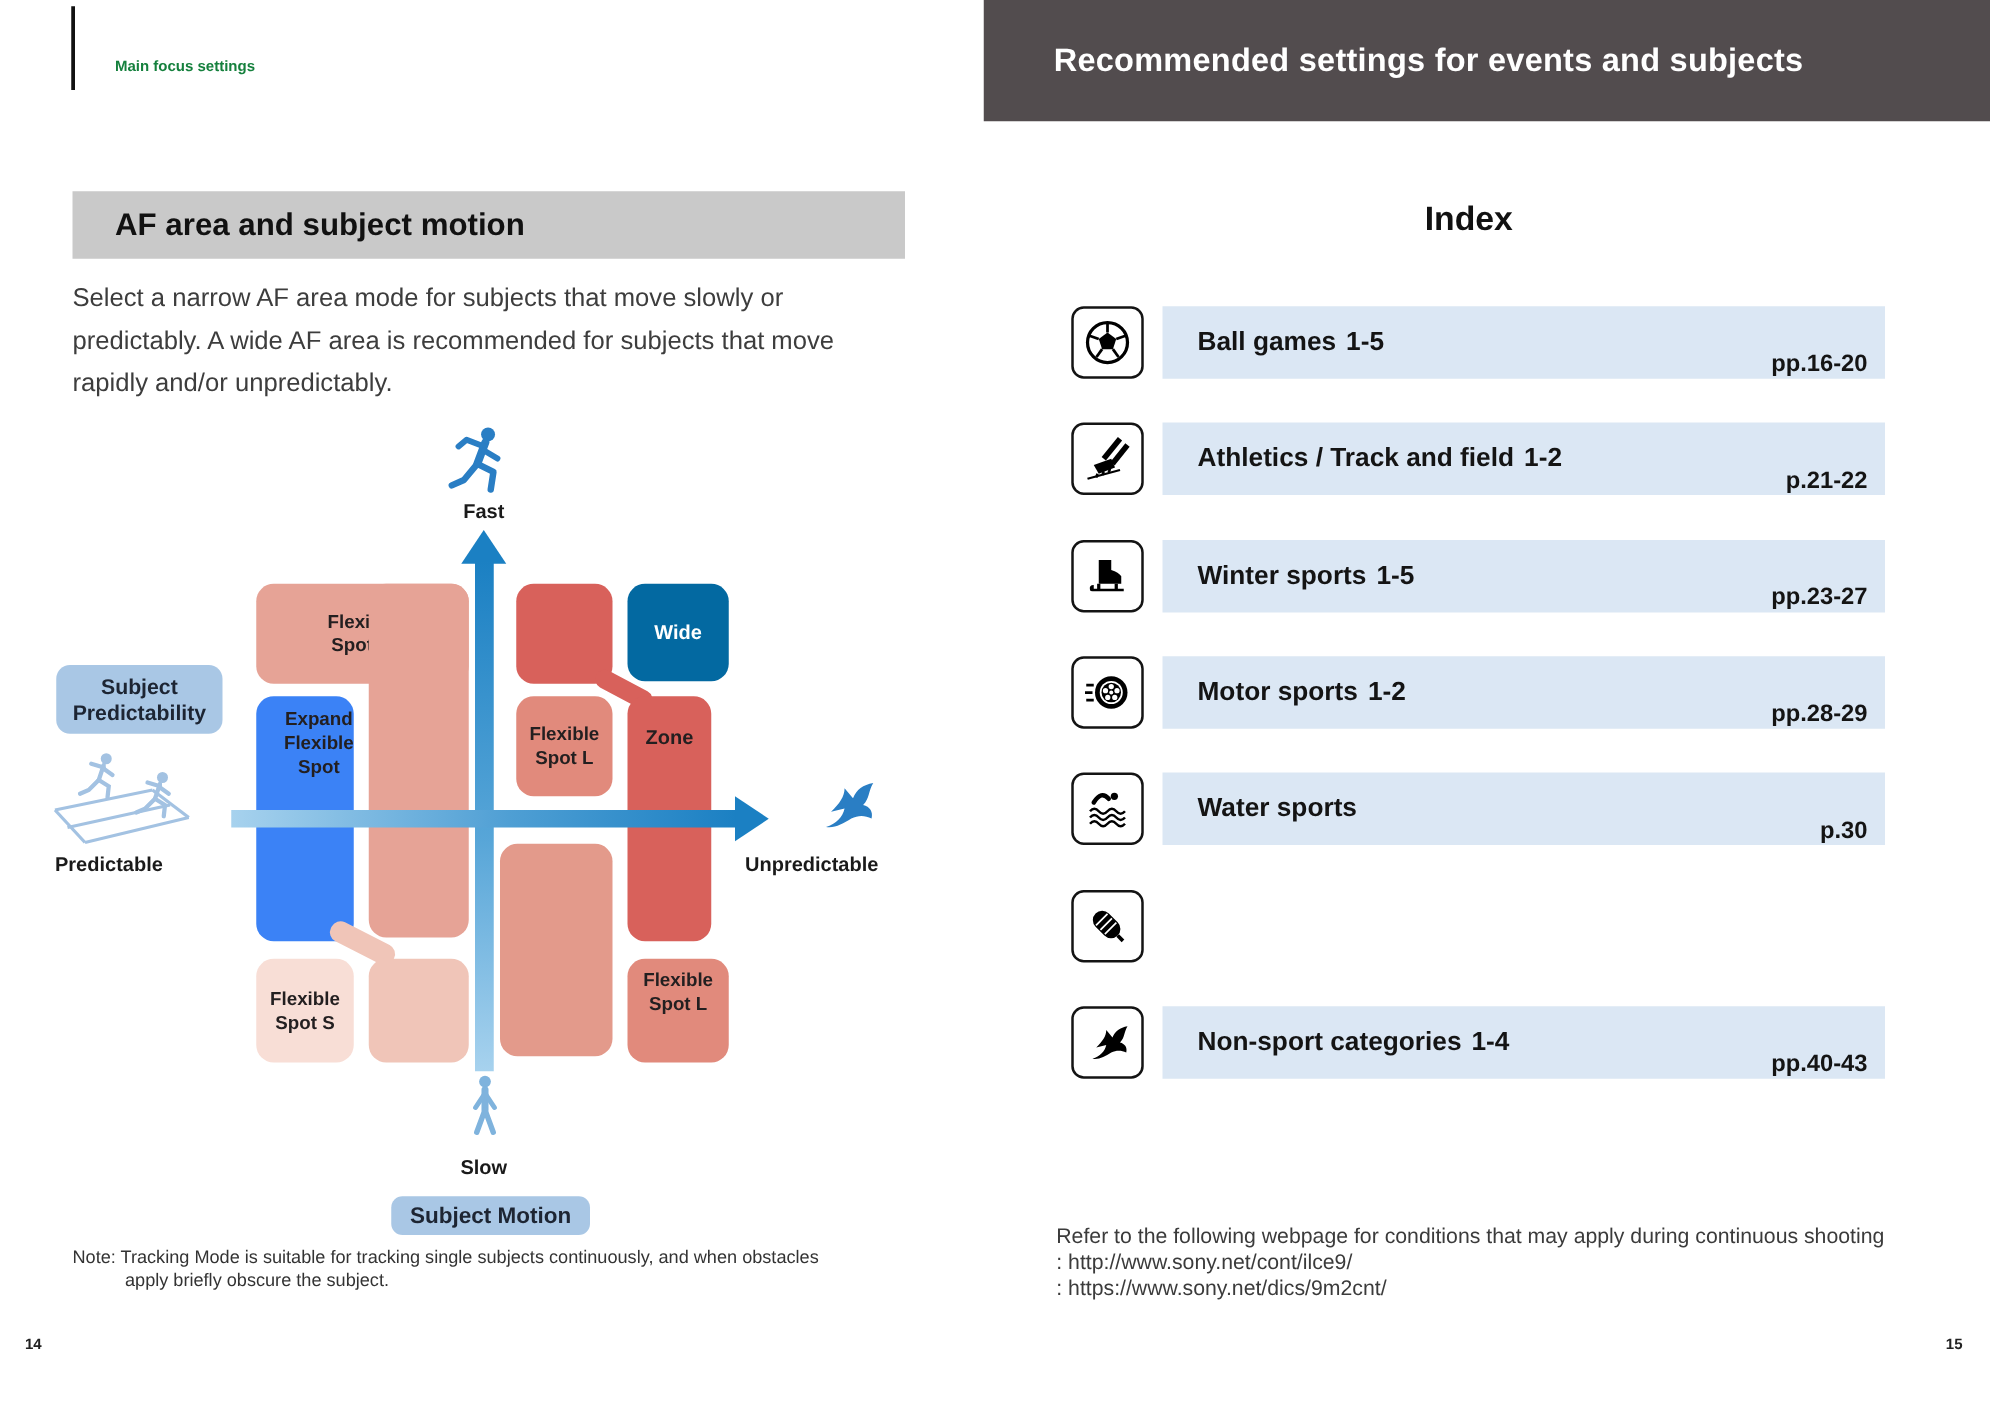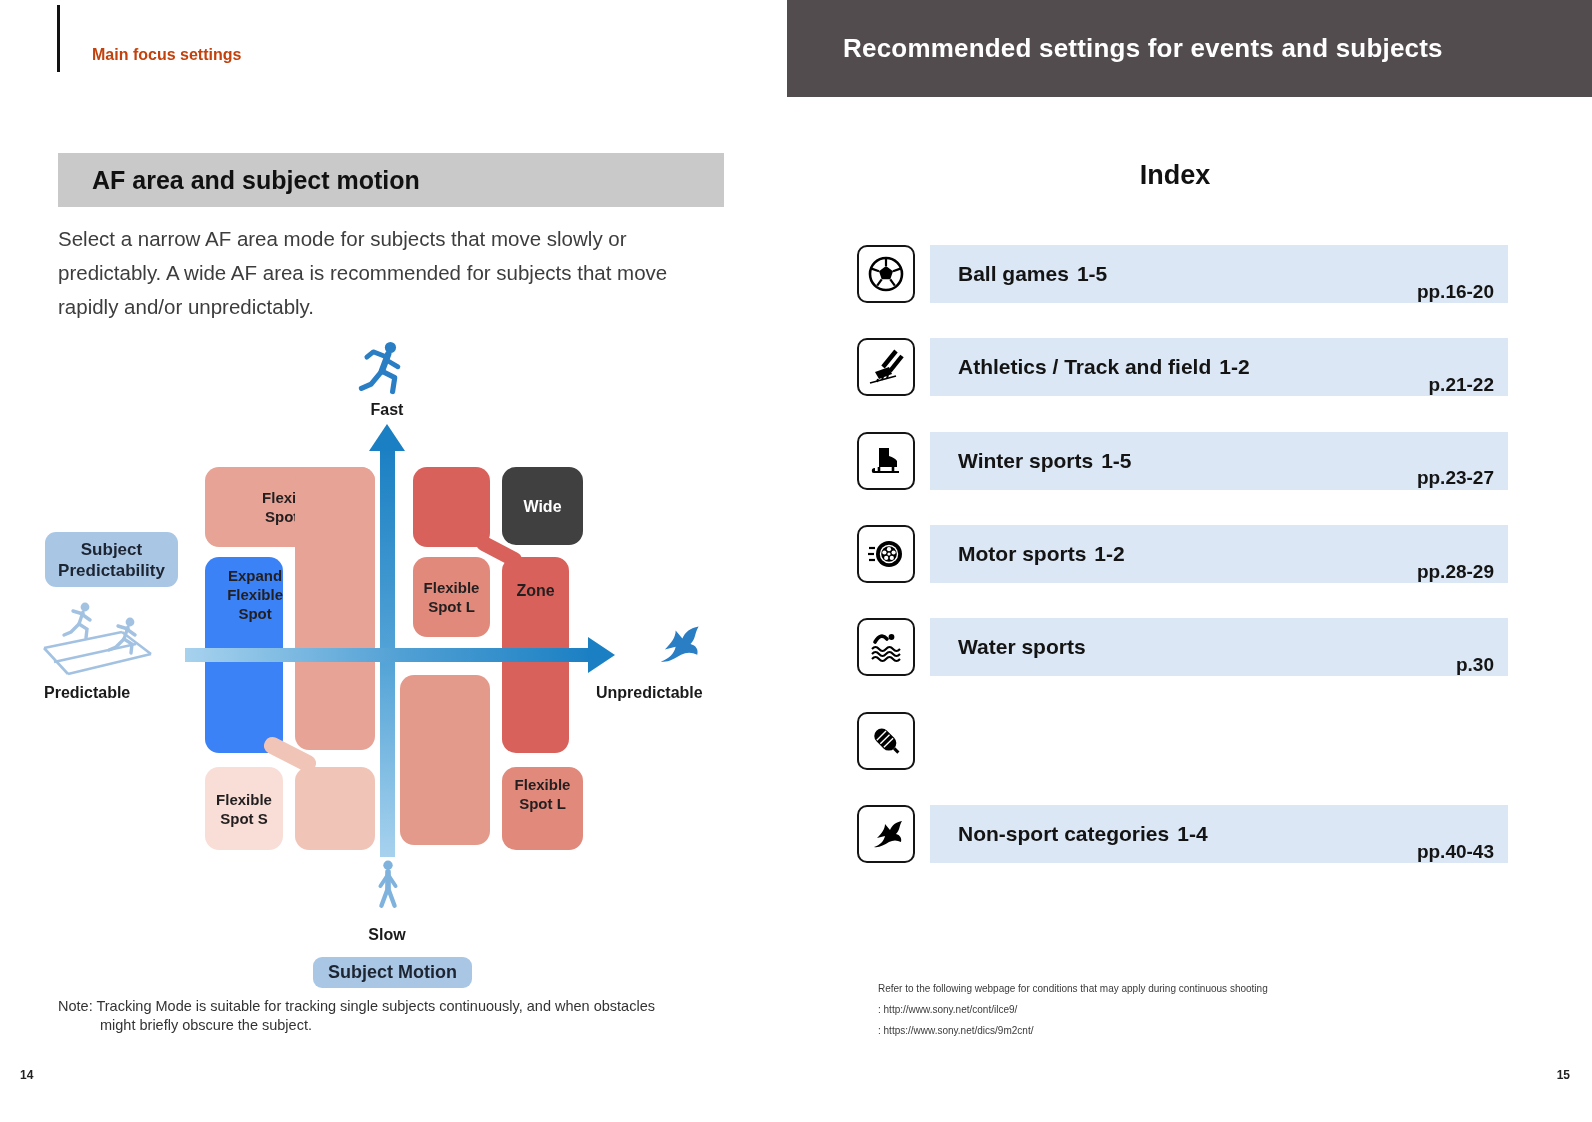--- a/index.html
+++ b/index.html
@@ -3,21 +3,21 @@
 <meta charset="utf-8">
 <style>
   html,body{margin:0;padding:0;background:#ffffff;}
   #page{position:relative;width:1592px;height:1122px;background:#ffffff;overflow:hidden;
         font-family:"Liberation Sans", sans-serif;color:#231f20;}
   .abs{position:absolute;}
   .preline{white-space:pre-line;}
 
   
   #kicker-rule{left:57px;top:5px;width:3px;height:67px;background:#111;}
-  #kicker{left:92px;top:46px;font-size:16px;font-weight:bold;color:#c2410c;}
+  #kicker{left:92px;top:46px;font-size:12px;font-weight:bold;color:#15803d;}
   #left-title-bar{left:58px;top:153px;width:666px;height:54px;background:#c9c9c9;
                   display:flex;align-items:center;}
   #left-title-bar span{margin-left:34px;font-size:25px;font-weight:bold;color:#111;}
   #intro{left:58px;top:222px;width:660px;font-size:20.5px;line-height:34px;color:#3d3d3d;}
 
   
   .blk{position:absolute;border-radius:14px;display:flex;align-items:center;justify-content:center;
        text-align:center;font-weight:bold;font-size:15px;line-height:19px;color:#231f20;z-index:1;}
   .neck{position:absolute;z-index:1;border-radius:8px;}
 
@@ -53,21 +53,21 @@
 
   .idx-row{position:absolute;left:857px;width:651px;height:58px;}
   .idx-iconbox{position:absolute;left:0;top:0;width:54px;height:54px;border:2.5px solid #141414;
                border-radius:10px;background:#fff;display:flex;align-items:center;justify-content:center;}
   .idx-bar{position:absolute;left:73px;top:0;width:578px;height:58px;background:#dbe7f4;
            display:flex;align-items:center;}
   .idx-label{margin-left:28px;font-size:21px;font-weight:bold;color:#141414;}
   .idx-range{margin-left:8px;font-size:21px;font-weight:bold;color:#141414;}
   .idx-pages{margin-left:auto;margin-right:14px;font-size:19px;font-weight:bold;color:#141414;margin-top:35px;}
 
-  #refer{left:845px;top:978px;font-size:10px;line-height:21px;color:#3b3b3b;margin-left:33px;}
+  #refer{left:845px;top:978px;font-size:17px;line-height:21px;color:#3b3b3b;}
   #refer .lnk{color:#3b3b3b;text-decoration:none;}
 </style>
 </head>
 <body>
 
 <div id="page">
 
   <div class="abs" id="kicker-rule"></div>
   <div class="abs" id="kicker">Main focus settings</div>
 
@@ -91,21 +91,21 @@
   <div class="neck" style="left:262px;top:746px;width:56px;height:17px;background:#f0c5b8;transform:rotate(27deg);"></div>
   <div class="blk" style="left:295px;top:767px;width:80px;height:83px;background:#f0c5b8;"></div>
 
   <div class="blk" style="left:205px;top:767px;width:78px;height:83px;background:#f8ded6;">
     <span class="preline">Flexible
 Spot S</span>
   </div>
 
   <div class="blk" style="left:413px;top:467px;width:77px;height:80px;background:#d8615b;"></div>
   <div class="neck" style="left:474px;top:544px;width:50px;height:15px;background:#d8615b;transform:rotate(28deg);"></div>
-  <div class="blk" style="left:502px;top:467px;width:81px;height:78px;background:#404040;color:#ffffff;font-size:16px;">
+  <div class="blk" style="left:502px;top:467px;width:81px;height:78px;background:#0369a1;color:#ffffff;font-size:16px;">
     <span>Wide</span>
   </div>
   <div class="blk" style="left:502px;top:557px;width:67px;height:196px;background:#d8615b;align-items:flex-start;font-size:16px;">
     <span style="margin-top:24px;">Zone</span>
   </div>
 
   <div class="blk" style="left:413px;top:557px;width:77px;height:80px;background:#e18a7c;">
     <span class="preline">Flexible
 Spot L</span>
   </div>
@@ -170,21 +170,21 @@
 
   <svg class="dg-icon" style="left:650px;top:616px;" width="54" height="56" viewBox="0 0 40 40">
     <path d="M8 33 C14 31 18 27 19 22 L11 24 C16 19 19 15 19 10 L24 16 C26 11 30 8 36 7 C33 12 34 16 30 20 C34 21 36 24 35 28 C31 26 27 26 23 28 C18 31 13 34 8 33 Z" fill="#2a7ec4"></path>
   </svg>
   <div class="axis-cap" style="left:596px;top:684px;width:140px;text-align:left;">Unpredictable</div>
 
   <div class="axis-box" style="left:313px;top:957px;width:159px;height:31px;border-radius:9px;font-size:18px;">Subject Motion</div>
 
   <div class="abs" id="note">
     <div>Note: Tracking Mode is suitable for tracking single subjects continuously, and when obstacles</div>
-    <div class="cont">might briefly obscure the subject.</div>
+    <div class="cont">apply briefly obscure the subject.</div>
   </div>
   <div class="pgnum" id="pgnum-left">14</div>
 
   <div class="abs" id="index-title">Index</div>
 
   <div class="abs" id="band">
     <span>Recommended settings for events and subjects</span>
   </div>
 
   <div class="idx-row" style="top:245px;">

